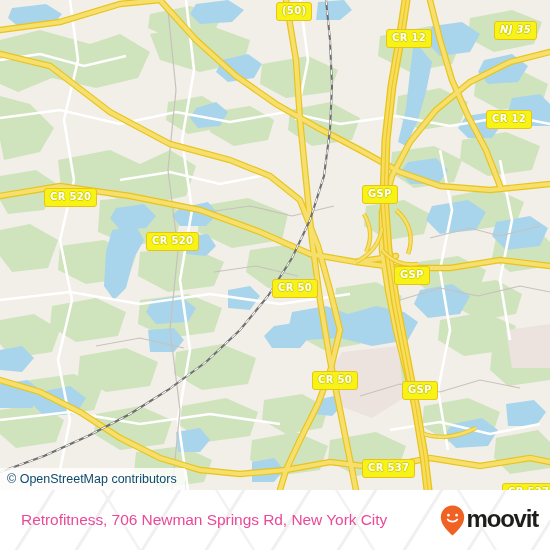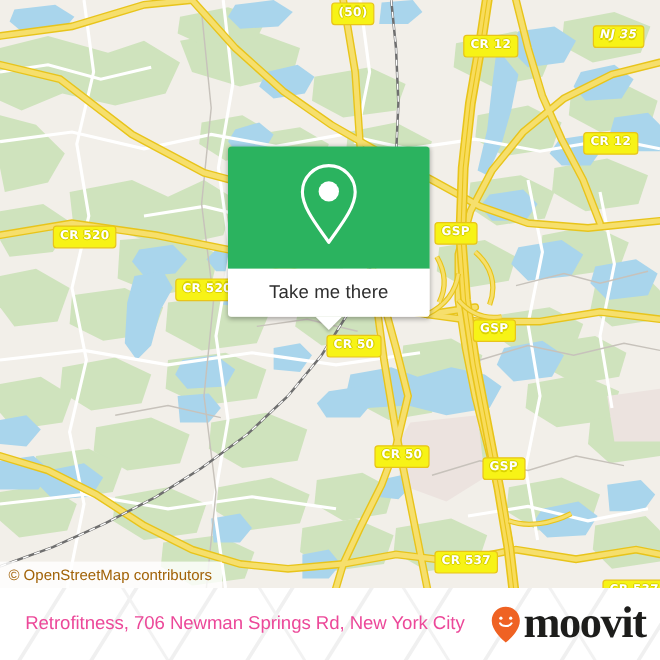--- a/index.html
+++ b/index.html
@@ -103,21 +103,21 @@
     border-top: 11px solid #ffffff;
     filter: drop-shadow(0 2px 1.5px rgba(0,0,0,0.22));
   }
 
   
   #attribution {
     position: absolute;
     left: 0;
     bottom: 0;
     background: rgba(255,255,255,0.80);
-    color: #a16207;
+    color: #0c4a6e;
     font-size: 12.5px;
     font-family: "Liberation Sans", sans-serif;
     padding: 4px 8px 4px 7px;
     z-index: 30;
     white-space: nowrap;
     margin-top: 21px;
   }
 
   
   #bottom-bar {
@@ -159,22 +159,22 @@
     z-index: 3;
   }
   #brand-pin {
     width: 25px;
     height: 31px;
     margin-right: 2px;
     display: block;
   }
   #brand-word {
     color: #1d1d1b;
-    font-family: Liberation Serif, serif;
-    font-size: 37px;
+    font-family: Liberation Sans, sans-serif;
+    font-size: 24px;
     font-weight: bold;
     letter-spacing: -1.2px;
     line-height: 1;
     margin-bottom: 2px;
   }
 </style>
 </head>
 <body>
 
 <div id="screen">
@@ -369,34 +369,20 @@
     <div class="shield" style="left:44px;top:188px;">CR 520</div>
     <div class="shield" style="left:146px;top:232px;">CR 520</div>
     <div class="shield" style="left:362px;top:185px;">GSP</div>
     <div class="shield" style="left:394px;top:266px;">GSP</div>
     <div class="shield" style="left:272px;top:279px;">CR 50</div>
     <div class="shield" style="left:312px;top:371px;">CR 50</div>
     <div class="shield" style="left:402px;top:381px;">GSP</div>
     <div class="shield" style="left:362px;top:459px;">CR 537</div>
     <div class="shield" style="left:502px;top:483px;">CR 537</div>
 
-    <div id="popup-card">
-      <div id="popup-header">
-        <span>
-          <svg width="56" height="74" viewBox="0 0 56 74" aria-hidden="true">
-            <path d="M28 4 C15.8 4 6 13.8 6 26 C6 40 20 56 28 68 C36 56 50 40 50 26 C50 13.8 40.2 4 28 4 Z" fill="none" stroke="#ffffff" stroke-width="2.6" stroke-linejoin="round"></path>
-            <circle cx="28" cy="25.5" r="8.5" fill="#ffffff"></circle>
-          </svg>
-        </span>
-      </div>
-      <div id="popup-footer">
-        <span id="popup-label">Take me there</span>
-        <div id="popup-tail"></div>
-      </div>
-    </div>
 
     <div id="attribution">© OpenStreetMap contributors</div>
   </div>
 
   <div id="bottom-bar">
 
     <svg id="bar-watermark" viewBox="0 0 550 60" preserveAspectRatio="none">
       <g stroke="#f0f0f0" stroke-width="3" fill="none">
         <path d="M60,-10 L10,70"></path>
         <path d="M120,-10 L70,70"></path>

